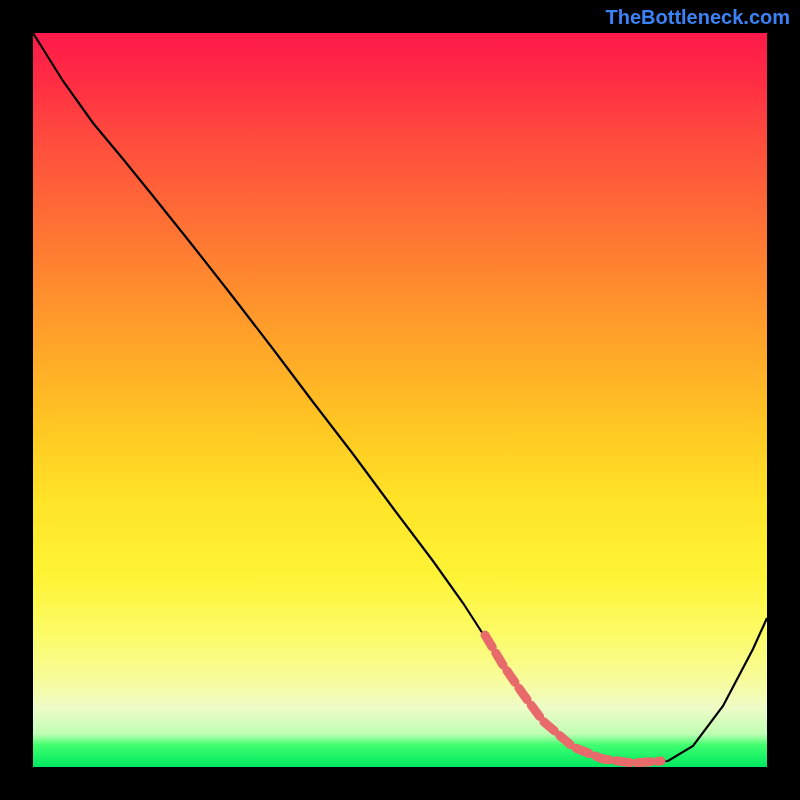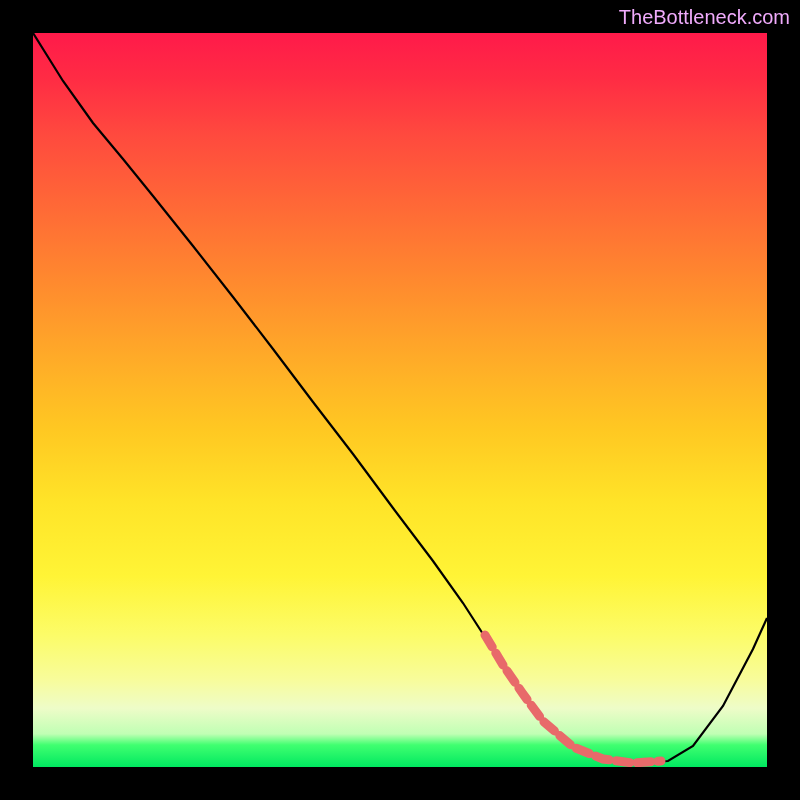--- a/index.html
+++ b/index.html
@@ -7,23 +7,23 @@
     width: 800px;
     height: 800px;
     background: #000;
     position: relative;
     font-family: Arial, sans-serif;
   }
   .watermark {
     position: absolute;
     top: 6px;
     right: 10px;
-    color: #f0abfc;
+    color: #3b82f6;
     font-size: 20px;
-    font-weight: 400;
+    font-weight: 700;
     z-index: 10;
   }
   .plot-area {
     position: absolute;
     left: 33px;
     top: 33px;
     width: 734px;
     height: 734px;
     overflow: hidden;
   }

